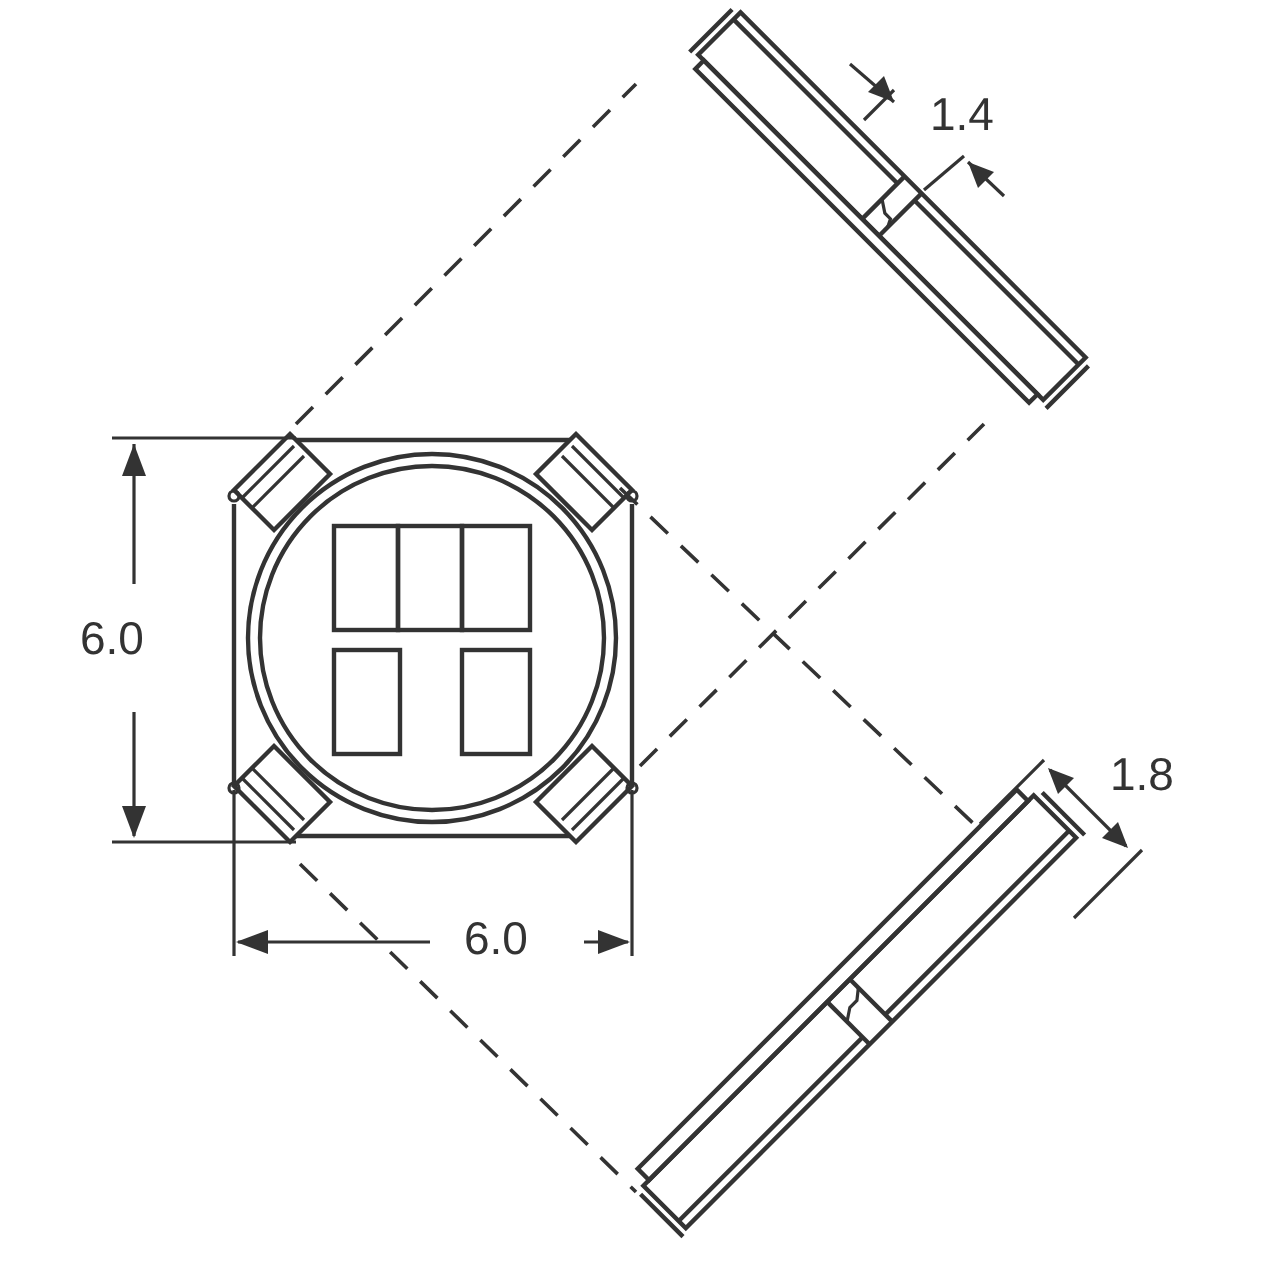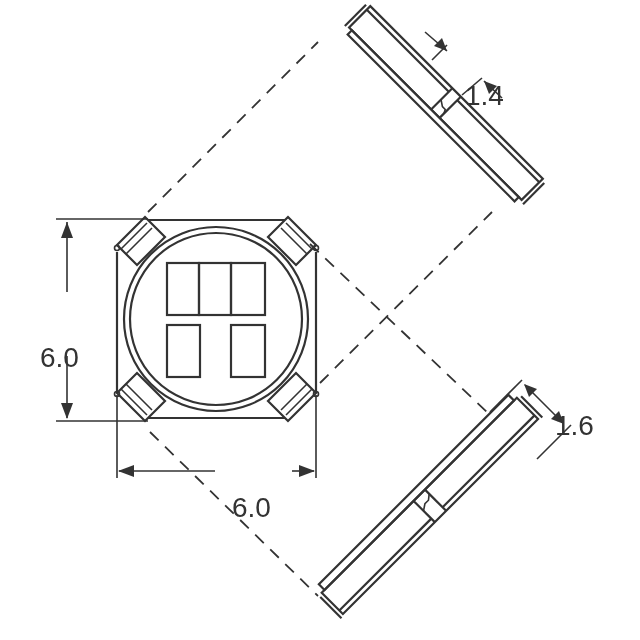--- a/index.html
+++ b/index.html
@@ -1,21 +1,21 @@
 <!DOCTYPE html>
 <html><head>
 <meta charset="utf-8">
 <style>
   html, body { margin: 0; padding: 0; background: #ffffff; }
   body { width: 640px; height: 640px; overflow: hidden; position: relative; }
   svg { position: absolute; left: 0; top: 0; }
   .ln { stroke: #333333; stroke-width: 2.2; fill: none; stroke-linejoin: miter; }
   .thin { stroke: #333333; stroke-width: 1.6; fill: none; }
   .dash { stroke: #333333; stroke-width: 1.8; fill: none; stroke-dasharray: 12 9; }
-  .dimtext { position: absolute; font-family: "Liberation Sans", sans-serif; font-size: 28px; color: #333333; line-height: 1; margin-top: 36px; }
+  .dimtext { position: absolute; font-family: "Liberation Sans", sans-serif; font-size: 23px; color: #333333; line-height: 1; }
 </style>
 </head>
 <body>
 
 <svg width="640" height="640" viewBox="0 0 640 640">
 
   <g>
     <line class="dash" x1="148" y1="212" x2="318" y2="42"></line>
     <line class="dash" x1="310" y1="244" x2="488" y2="413"></line>
     <line class="dash" x1="320" y1="383" x2="492" y2="212"></line>
@@ -126,13 +126,13 @@
     <line class="thin" x1="537" y1="459" x2="571" y2="425"></line>
     <line class="thin" x1="525" y1="385" x2="563" y2="423"></line>
     <polygon points="524,384 537,389 529,397" fill="#333333"></polygon>
     <polygon points="564,424 551,419 559,411" fill="#333333"></polygon>
   </g>
 </svg>
 
 <div class="dimtext" style="left:40px; top:308px;">6.0</div>
 <div class="dimtext" style="left:232px; top:458px;">6.0</div>
 <div class="dimtext" style="left:465px; top:46px;">1.4</div>
-<div class="dimtext" style="left:555px; top:376px;">1.6</div>
+<div class="dimtext" style="left:555px; top:376px;">1.8</div>
 
 </body></html>

